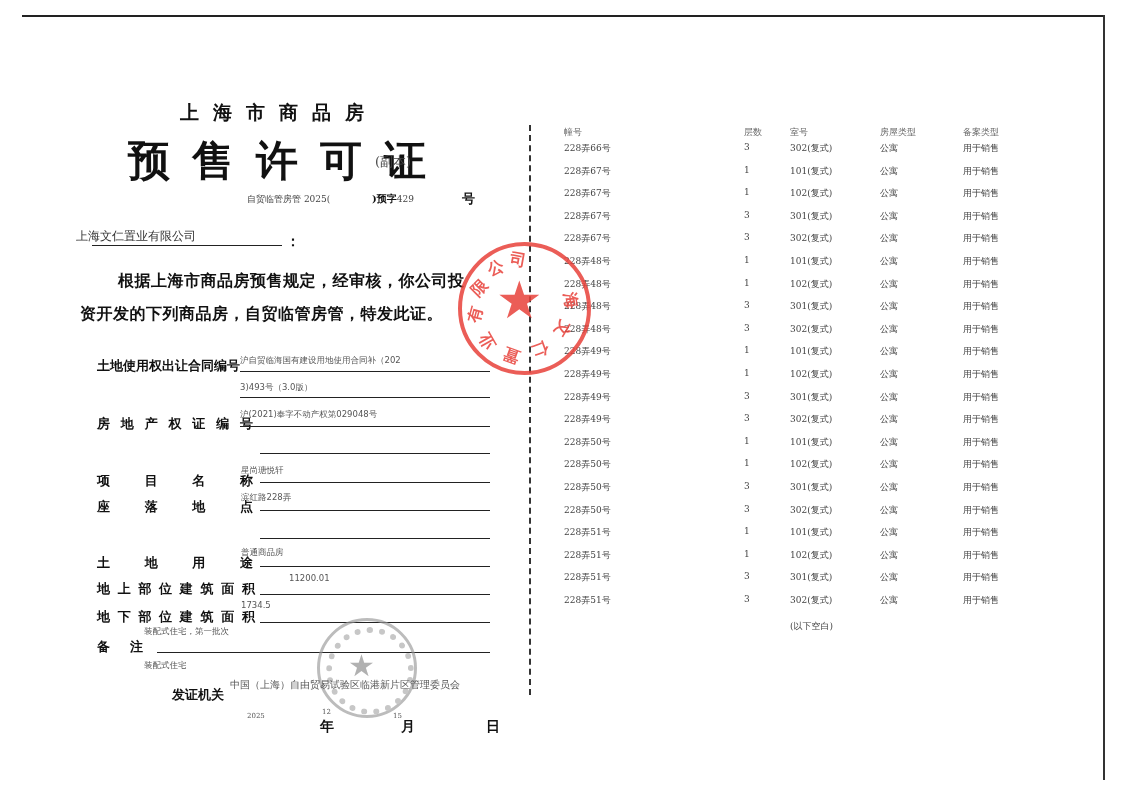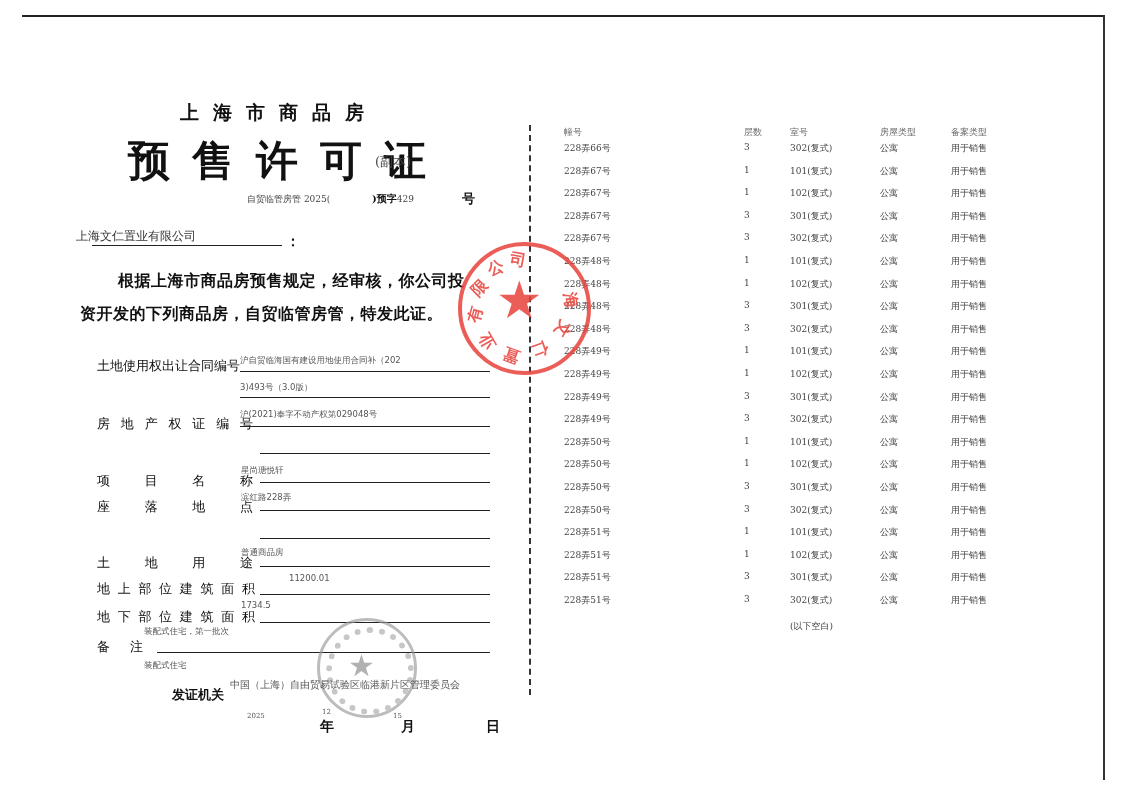--- a/index.html
+++ b/index.html
@@ -18,30 +18,30 @@
   .t2s { left:375px; top:153px; font-size:13px; color:#444; }
   .permit { left:247px; top:192px; font-size:9px; color:#444; }
   .permit b { color:#111; font-size:10px;margin-top:44px; }
   .hao { left:462px; top:190px; font-size:13px; font-weight:bold; font-family:"DejaVu Sans", sans-serif; }
   .company { left:76px; top:228px; font-size:12px; color:#333; }
   .company-line { left:92px; top:245px; width:190px; border-bottom:1.5px solid #222; }
   .colon { left:286px; top:233px; font-size:14px; font-weight:bold; }
   .body1 { left:118px; top:271px; font-size:16px; font-weight:bold; font-family:"DejaVu Sans", sans-serif; letter-spacing:0.5px; }
   .body2 { left:80px; top:304px; font-size:16px; font-weight:bold; font-family:"DejaVu Sans", sans-serif; letter-spacing:0.5px; }
 
-  .lbl { font-size:13px; font-weight:normal; left:97px; }
+  .lbl { font-size:13px; font-weight:bold; left:97px; }
   .spread { display:flex; justify-content:space-between; width:156px; }
   .spread8 { display:flex; justify-content:space-between; width:158px; }
   .val { font-size:8.5px; color:#555; font-family:"DejaVu Sans", sans-serif; }
   .uline { border-bottom:1.2px solid #222; }
 
   .tbl { left:564px; top:126px; font-size:9px; color:#444; font-family:"DejaVu Serif", serif; }
   .row { position:relative; height:22.6px; }
   .row span { position:absolute; top:0; white-space:nowrap; }
-  .c1 { left:0; } .c2 { left:180px; } .c3 { left:226px; } .c4 { left:316px; } .c5 { left:387px; }
+  .c1 { left:0; } .c2 { left:180px; } .c3 { left:226px; } .c4 { left:316px; } .c5 { left:399px; }
   .hdr span { color:#666; }
   .blank { left:790px; top:620px; font-size:9px; color:#444; }
 
   .seal-red { left:458px; top:242px; width:125px; height:125px; border:4px solid #e8413a; border-radius:50%; opacity:0.85; }
   .seal-red .star { position:absolute; left:34px; top:28px; font-size:52px; color:#e8413a; line-height:1; }
   .seal-red .arc { position:absolute; color:#e8413a; font-size:16px; font-weight:bold; font-family:"DejaVu Sans", sans-serif; }
   .seal-grey { left:317px; top:618px; width:94px; height:94px; border:3px solid #999; border-radius:50%; opacity:0.65; }
   .seal-grey .inner { position:absolute; left:6px; top:6px; width:76px; height:76px; border:6px dotted #aaa; border-radius:50%; }
   .seal-grey .star { position:absolute; left:28px; top:30px; font-size:30px; color:#888; line-height:1; }
 

